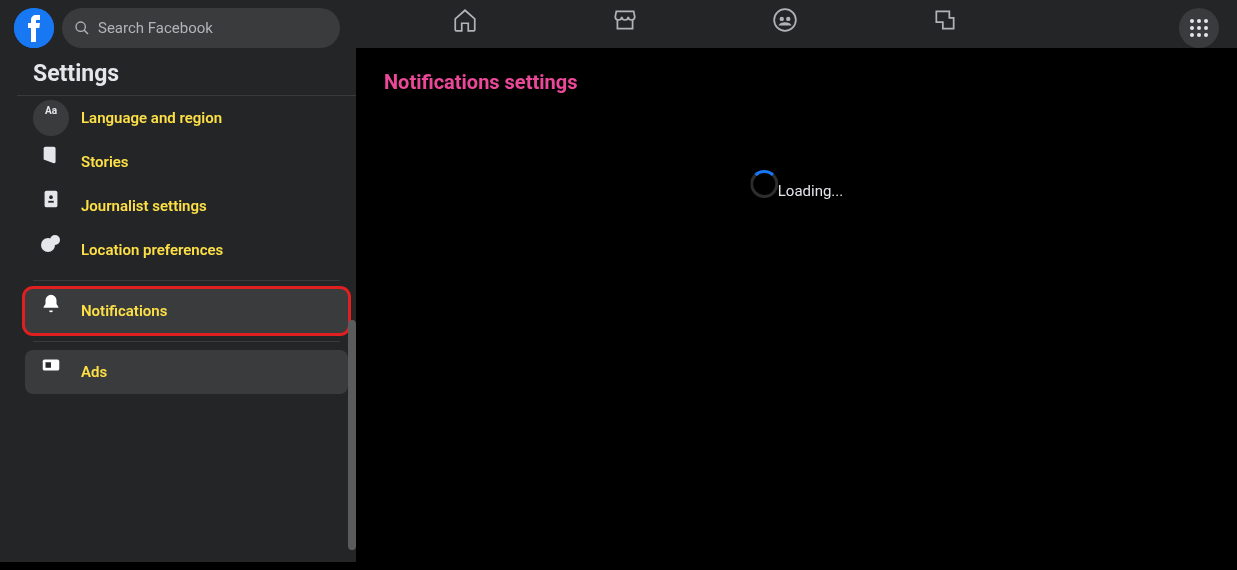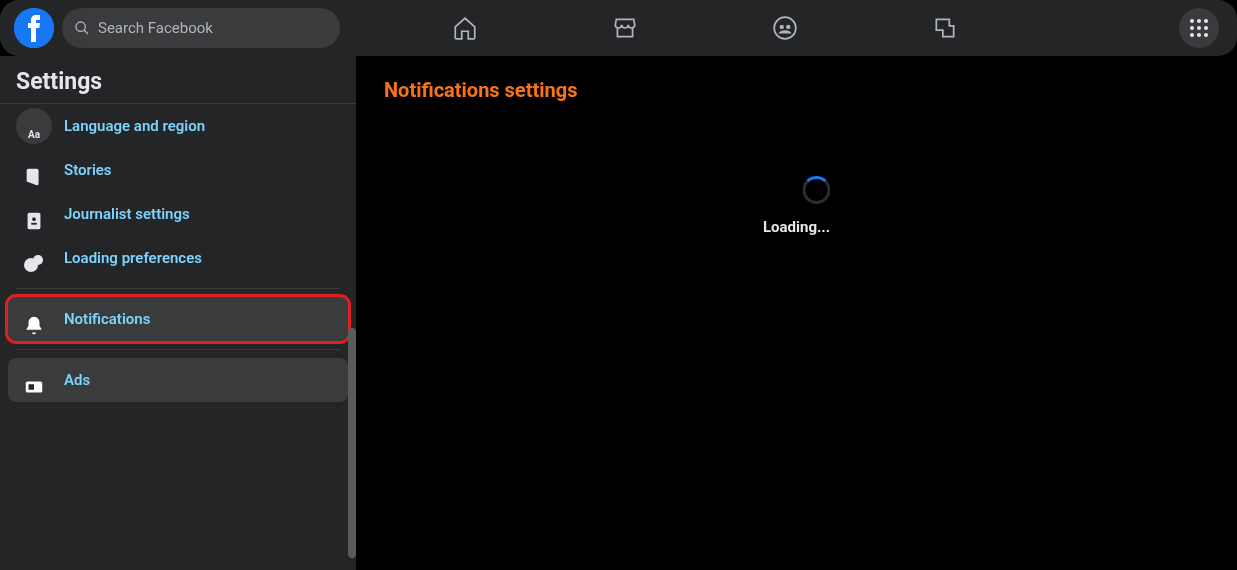--- a/index.html
+++ b/index.html
@@ -1,48 +1,48 @@
 <!DOCTYPE html>
 <html><head>
 <meta charset="utf-8">
 <style>
   * { margin:0; padding:0; box-sizing:border-box; font-family:-apple-system,BlinkMacSystemFont,"Segoe UI",Roboto,Helvetica,Arial,sans-serif; }
   html,body { width:1237px; height:570px; overflow:hidden; background:#000; color:#e4e6eb; }
   
-  .topbar { position:relative; height:56px; background:#242526; display:flex; align-items:center;border-radius:19px; }
+  .topbar { position:relative; height:48px; background:#242526; display:flex; align-items:flex-end; }
   .logo { width:40px; height:40px; margin-left:14px; border-radius:50%; background:#1877f2; display:flex; align-items:center; justify-content:center; }
   .logo svg { width:40px; height:40px; }
   .search { margin-left:8px; width:278px; height:40px; background:#3a3b3c; border-radius:24px; display:flex; align-items:center; padding:0 12px; color:#b0b3b8; font-size:15px; }
   .search svg { width:16px; height:16px; margin-right:8px; }
   .topnav { position:absolute; left:420px; display:flex; gap:70px; }
   .topnav-btn { width:90px; height:56px; display:flex; align-items:center; justify-content:center; }
   .topnav-btn svg { width:26px; height:26px; stroke:#b0b3b8; fill:none; stroke-width:1.6; }
   .menu-dots { position:absolute; right:18px; width:40px; height:40px; border-radius:50%; background:#3a3b3c; display:flex; align-items:center; justify-content:center; }
   .dots { width:18px; height:18px; display:grid; grid-template-columns:repeat(3,4px); grid-template-rows:repeat(3,4px); gap:3px; }
   .dots span { width:4px; height:4px; border-radius:50%; background:#e4e6eb; }
   
   .body { display:flex; height:calc(100% - 56px); }
-  .sidebar { width:356px; background:#242526; display:flex; flex-direction:column; position:relative; }
+  .sidebar { width:356px; background:#242526; display:flex; flex-direction:column; position:relative;padding-left:17px; }
   .sidebar h1 { font-size:23px; font-weight:700; padding:12px 16px 8px; border-bottom:1px solid #393a3b; }
   .side-scroll { flex:1; overflow:hidden; position:relative; padding:0 8px; }
   .side-scroll::-webkit-scrollbar{display:none;}
   .scroll-thumb { position:absolute; right:0; top:272px; width:8px; height:230px; background:#5a5b5c; border-radius:4px; }
   .sep { height:1px; background:#393a3b; margin:8px 8px; }
   .item { display:flex; align-items:center; height:44px; border-radius:8px; padding:0 8px; cursor:pointer; position:relative; }
   .item.active { background:#3a3b3c; }
   .item.highlight { box-shadow:0 0 0 3px #e02020; }
-  .item .ico { width:36px; height:36px; display:flex; align-items:flex-end; justify-content:center; margin-right:12px; color:#fde047; }
+  .item .ico { width:36px; height:36px; display:flex; align-items:flex-start; justify-content:center; margin-right:12px; color:#fde047; }
   .item .ico.circle { background:#3a3b3c; border-radius:50%; }
   .item.active .ico.plain { filter:brightness(1.1); }
-  .item span.lbl { font-size:15px; font-weight:600; color:#7dd3fc; }
+  .item span.lbl { font-size:15px; font-weight:600; color:#fde047; }
   .item.dim span.lbl { color:#d0d2d6; }
   
   .main { flex:1; background:#000; padding:22px 28px; position:relative; }
-  .main h2 { font-size:20px; font-weight:700; color:#f97316; }
-  .loading { position:absolute; left:50%; top:120px; transform:translateX(-50%); display:flex; flex-direction:column; align-items:flex-end;font-weight:bold; }
+  .main h2 { font-size:20px; font-weight:700; color:#ec4899; }
+  .loading { position:absolute; left:50%; top:120px; transform:translateX(-50%); display:flex; flex-direction:row; align-items:center; }
   .spinner { width:28px; height:28px; border:3px solid #2d2d2d; border-top-color:#1877f2; border-radius:50%; animation:spin 1s linear infinite; }
   @keyframes spin { to{ transform:rotate(360deg);} }
   .loading-text { margin-top:14px; font-size:15px; color:#e4e6eb; }
 </style>
 </head>
 <body>
 
 <div class="topbar">
   <div class="logo">
     <svg viewBox="0 0 40 40">
@@ -127,21 +127,21 @@
         </div>
         <span class="lbl">Journalist settings</span>
       </div>
       <div class="item">
         <div class="ico plain">
           <svg width="24" height="24" viewBox="0 0 24 24" fill="#e4e6eb">
               <circle cx="9" cy="13" r="7"></circle>
               <circle cx="16" cy="8" r="5"></circle>
             </svg>
         </div>
-        <span class="lbl">Loading preferences</span>
+        <span class="lbl">Location preferences</span>
       </div>
       <div class="sep"></div>
       <div class="item active highlight">
         <div class="ico plain">
           <svg width="22" height="22" viewBox="0 0 24 24" fill="#fff">
               <path d="M12 2a6 6 0 0 0-6 6v4l-2 3v1h16v-1l-2-3V8a6 6 0 0 0-6-6zm-2 17a2 2 0 0 0 4 0z"></path>
             </svg>
         </div>
         <span class="lbl">Notifications</span>
       </div>

